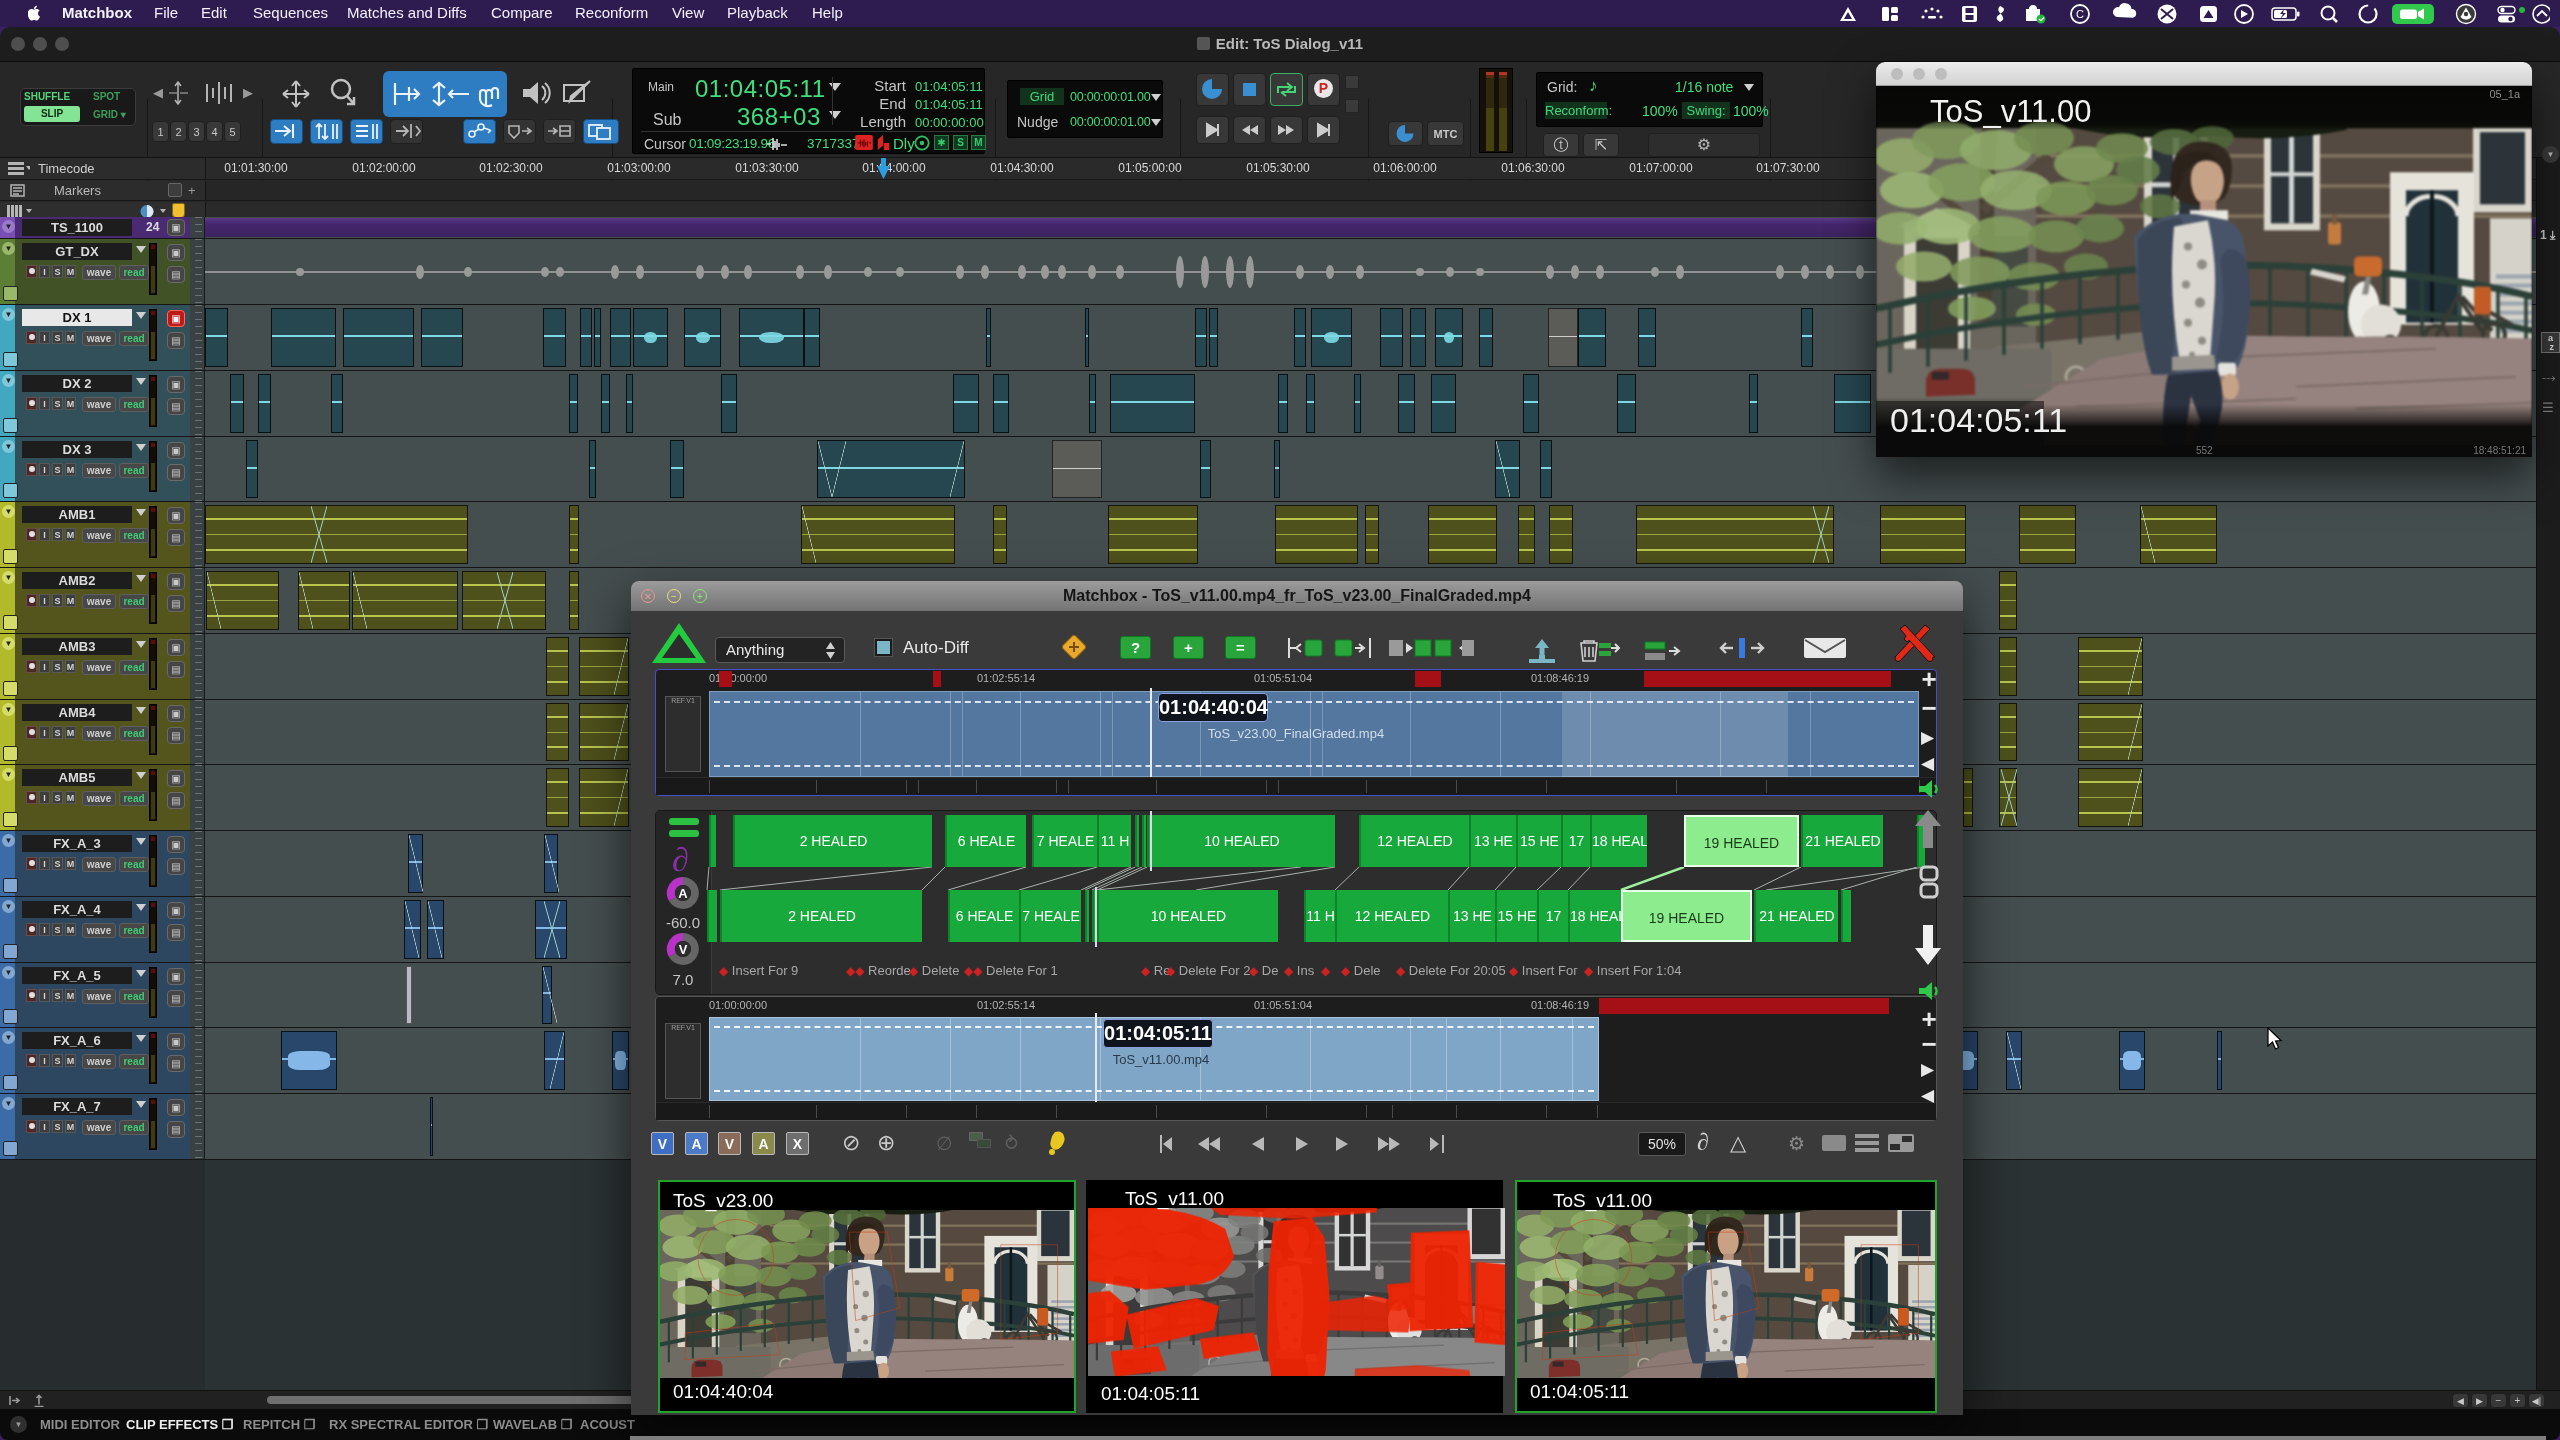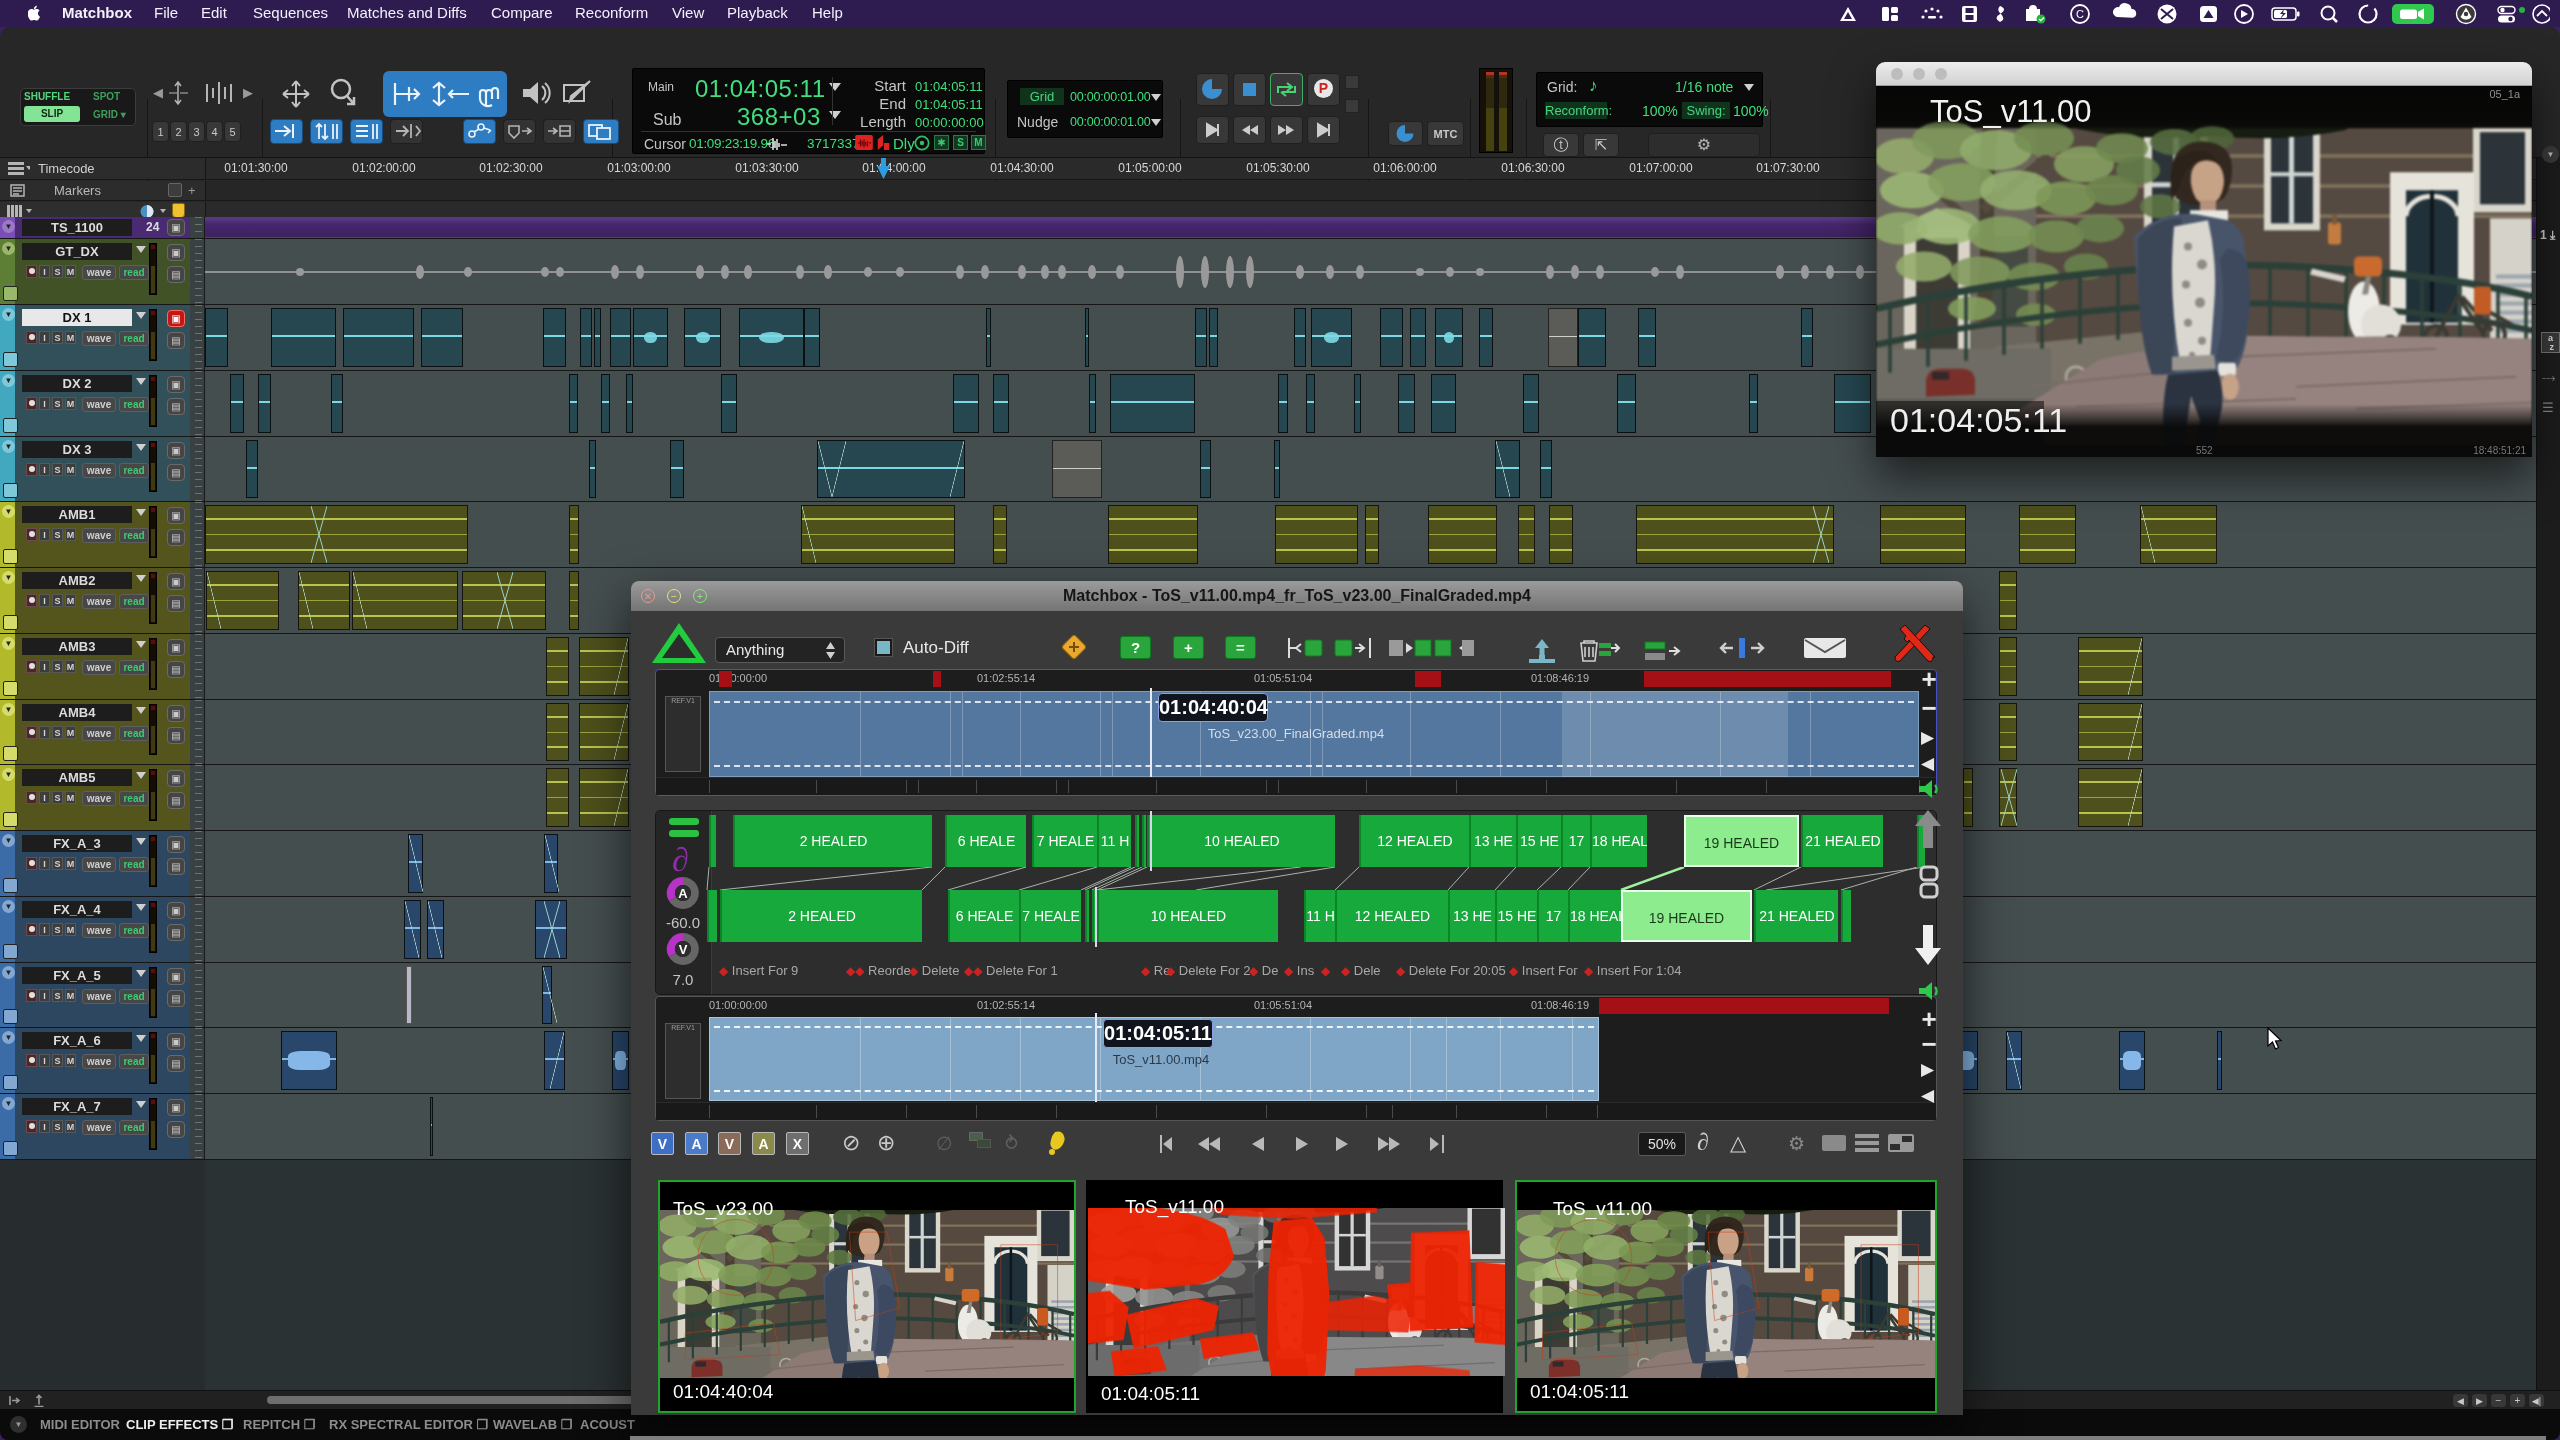--- a/index.html
+++ b/index.html
@@ -61,29 +61,35 @@
 #mbwin { position:absolute; left:631px; top:581px; width:1332px; height:834px; background:#3a3a3a; border-radius:8px 8px 0 0; box-shadow:0 18px 50px rgba(0,0,0,.65); }
 #mbtitle { position:absolute; left:0; top:0; width:1332px; height:30px; background:linear-gradient(#9b9b9b,#747474); border-radius:8px 8px 0 0; color:#161616; font-size:16px; font-weight:bold; text-align:center; line-height:30px; }
 .mbc { position:absolute; top:8px; width:14px; height:14px; border-radius:50%; border:1.5px solid; font-size:10px; text-align:center; line-height:13px; }
 .mbtl { position:absolute; background:#1d1d1d; border-radius:4px; }
 .mruler { position:absolute; left:0; top:0; right:0; height:18px; color:#b4b4b4; font-size:11px; }
 .rred { position:absolute; top:1px; height:16px; background:#a51016; }
 .refbox { position:absolute; left:9px; top:26px; width:36px; height:76px; background:#2d2d2d; border:1px solid #565656; color:#9d9d9d; font-size:7px; text-align:center; }
 .healed { position:absolute; background:#17a93c; border-left:2px solid #0c8427; color:#fff; font-size:14px; text-align:center; overflow:hidden; white-space:nowrap; }
 
 .thumb { position:absolute; top:599px; height:233px; background:#000; }
-.thumb .tt { position:absolute; top:16px; font-size:19px; color:#fff; }
+.thumb .tt { position:absolute; top:8px; font-size:19px; color:#fff; }
 .thumb .tc { position:absolute; bottom:8px; font-size:19px; color:#fff; }
 </style>
 </head>
 <body>
 <div id="screen">
 
 <div id="ptwin">
 
+  <div class="abs" style="left:0;top:0;width:2560px;height:35px;background:#1d1d1d;border-radius:10px 10px 0 0;border-bottom:1px solid #0a0a0a">
+    <span class="tl" style="left:11px"></span>
+        <span class="tl" style="left:33px"></span>
+        <span class="tl" style="left:55px"></span>
+    <span class="abs" style="left:1130px;top:8px;width:300px;text-align:center;font-size:15px;font-weight:bold;color:#b9b9b9"><span style="display:inline-block;width:13px;height:13px;background:#555;border-radius:2px;vertical-align:-1px;margin-right:6px"></span>Edit: ToS Dialog_v11</span>
+  </div>
 
   <div class="abs" style="left:0;top:36px;width:2560px;height:95px;background:#272727;border-bottom:1px solid #131313">
     <span class="sep" style="left:147px"></span>
         <span class="sep" style="left:262px"></span>
         <span class="sep" style="left:612px"></span>
     <span class="sep" style="left:995px"></span>
         <span class="sep" style="left:1180px"></span>
         <span class="sep" style="left:1368px"></span>
     <span class="sep" style="left:1470px"></span>
         <span class="sep" style="left:1526px"></span>

